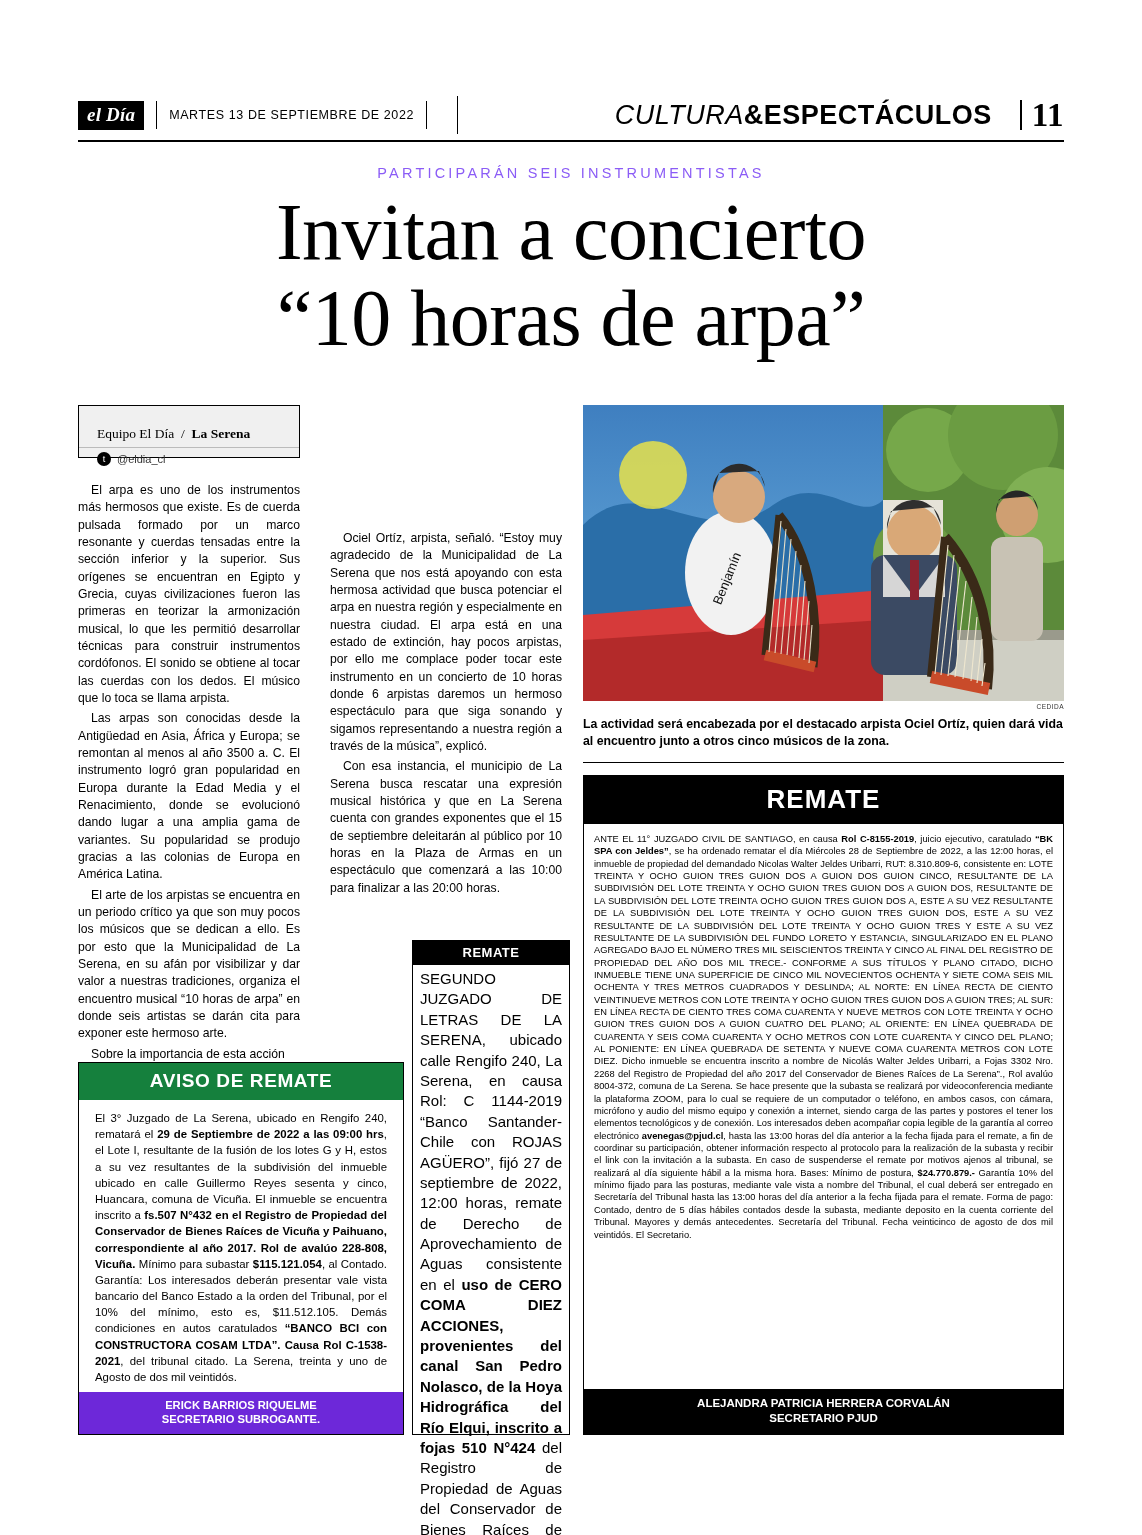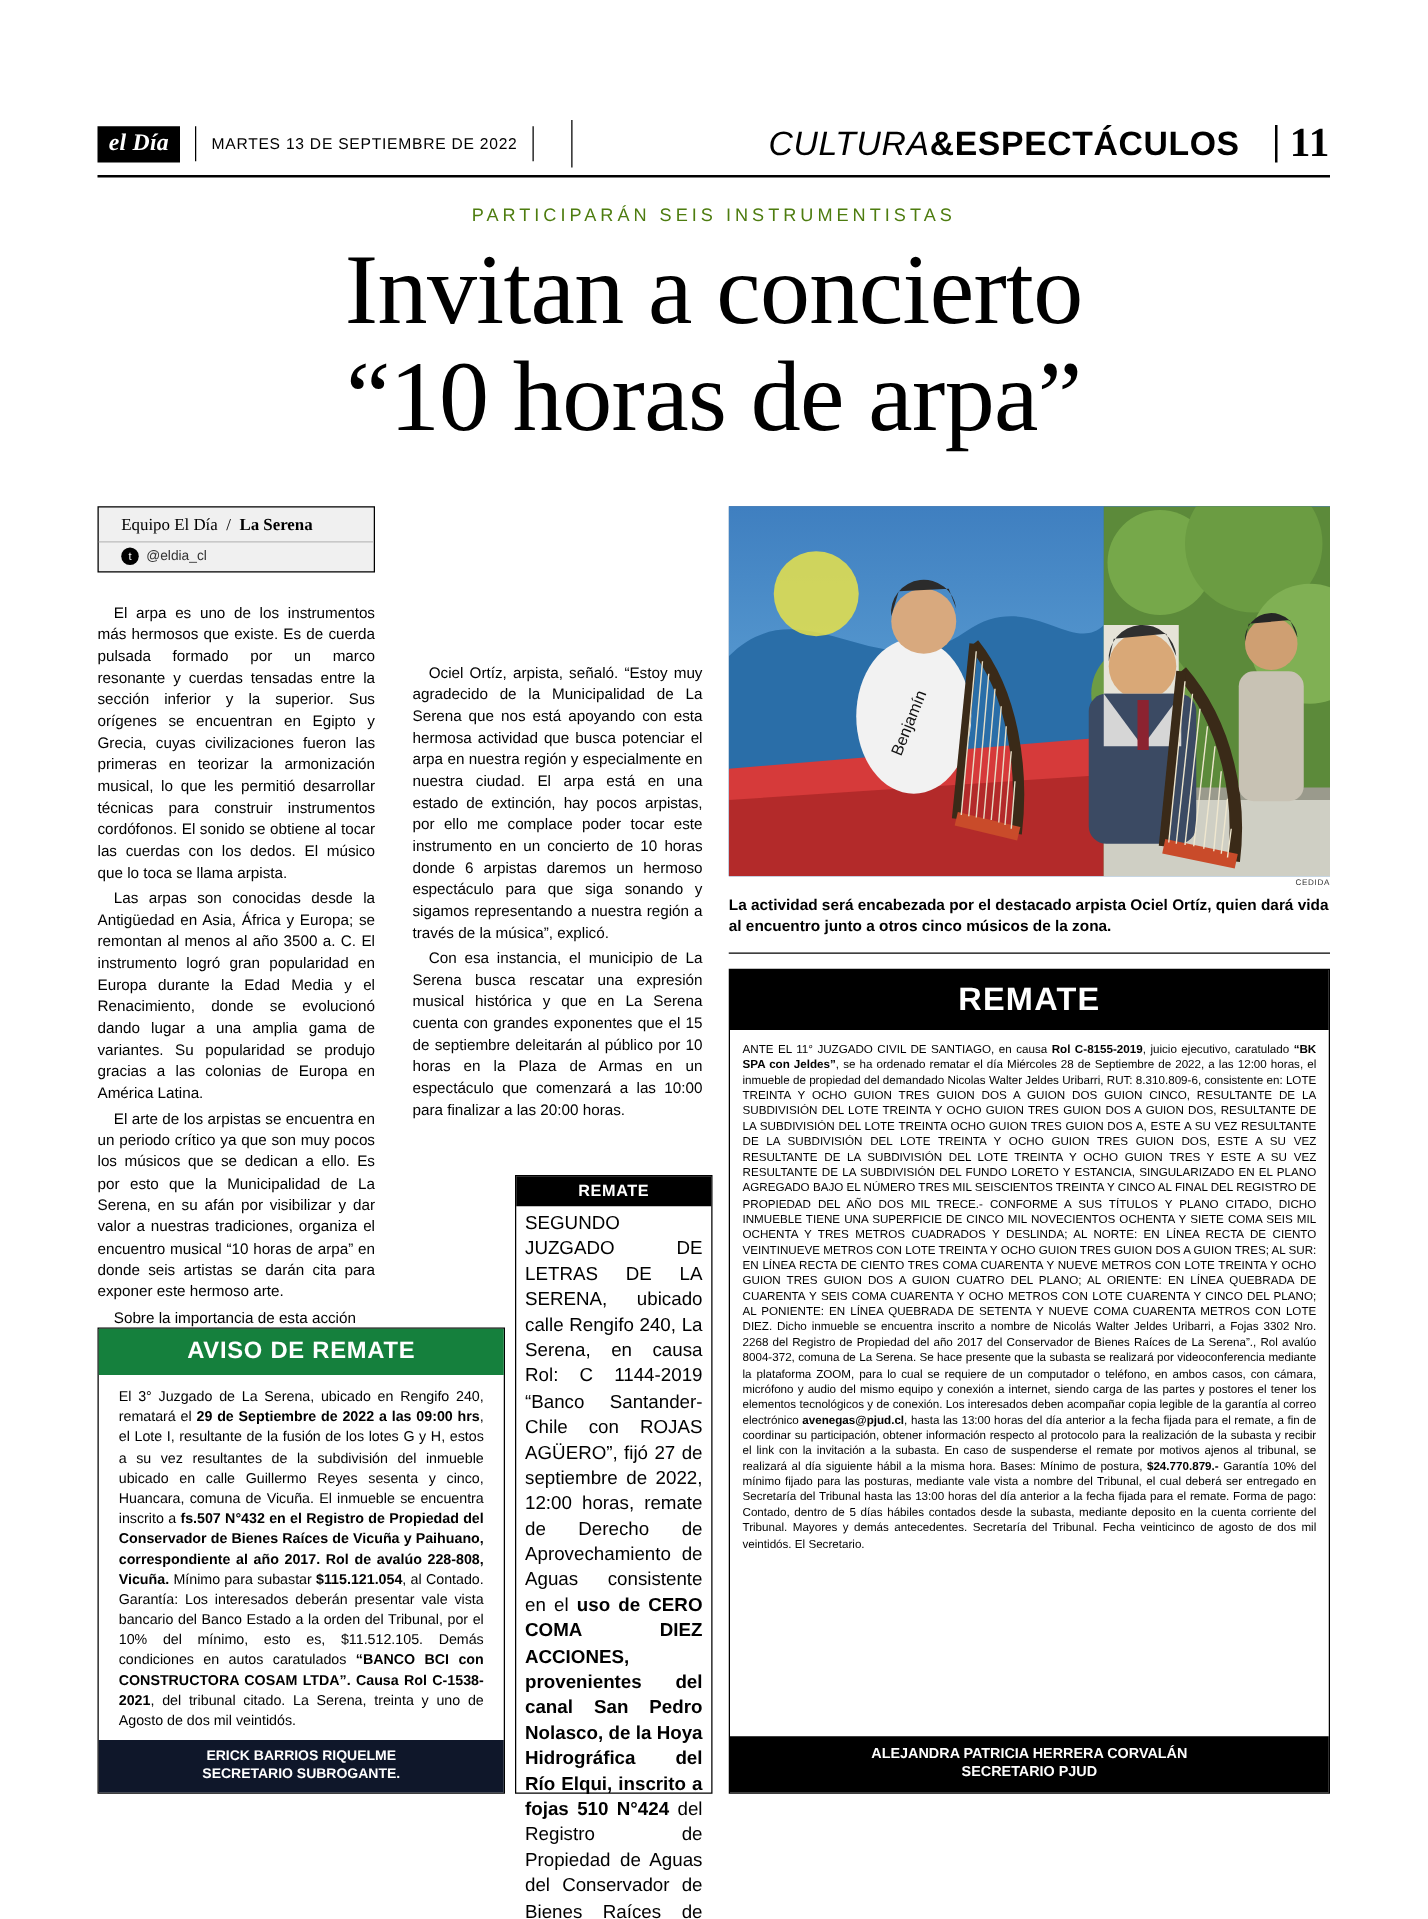--- a/index.html
+++ b/index.html
@@ -37,41 +37,41 @@
   .section-title .amp { font-weight:bold; }
   .section-title .bold { font-weight:bold; }
   .pagenum-wrap { display:flex; align-items:center; margin-left:28px; }
   .pagenum-bar { width:2px; height:30px; background:#000; margin-right:10px; }
   .pagenum { font-family:"Liberation Serif", serif; font-weight:bold; font-size:33px; line-height:1; }
   .mh-rule { position:absolute; left:78px; top:140px; width:986px; height:2px; background:#000; }
 
   
   .kicker {
     position:absolute; left:78px; top:165px; width:986px; text-align:center;
-    font-size:14.5px; letter-spacing:3.2px; color:#4d7c0f;
+    font-size:14.5px; letter-spacing:3.2px; color:#8b5cf6;
   }
   .headline {
     position:absolute; left:78px; top:192px; width:986px; text-align:center;
     font-family:"Liberation Serif", serif; font-size:80px; line-height:1.02;
     letter-spacing:-0.5px;
   }
   .headline-2 {
     position:absolute; left:78px; top:278px; width:986px; text-align:center;
     font-family:"Liberation Serif", serif; font-size:80px; line-height:1.02;
     color:#000000; letter-spacing:-0.5px;
   }
 
   
   .byline {
     position:absolute; left:78px; top:405px; width:222px; height:53px;
     border:1px solid #000; background:#f0f0f0;
   }
   .byline .line1 {
     font-family:"Liberation Serif", serif; font-size:13.5px;
-    padding:6px 0 0 18px;
+    padding:20px 0 0 18px;
   }
   .byline .line1 b { font-weight:bold; }
   .byline .sep { width:100%; height:1px; background:#bbb; margin:5px 0 0 0; }
   .byline .line2 { display:flex; align-items:center; padding:4px 0 0 18px; font-size:11px; color:#333; }
   .tw-bird {
     width:14px; height:14px; border-radius:50%; background:#000; color:#fff;
     font-size:9px; line-height:14px; text-align:center; margin-right:6px;
   }
 
   
@@ -132,21 +132,21 @@
   }
   .aviso .bar {
     background:#15803d; color:#fff; text-align:center; font-weight:bold;
     font-size:19px; letter-spacing:.6px; padding:7px 0 8px 0;
   }
   .aviso .body {
     padding:10px 16px 4px 16px; font-size:11.4px; line-height:1.42; text-align:justify;
   }
   .aviso .body b { font-weight:bold; }
   .aviso .foot {
-    position:absolute; left:0; bottom:0; width:100%; background:#0f172a; color:#fff;
+    position:absolute; left:0; bottom:0; width:100%; background:#6d28d9; color:#fff;
     text-align:center; font-weight:bold; font-size:11.2px; line-height:1.3; padding:6px 0 7px 0;
   }
 
   
   .remate-small {
     position:absolute; left:412px; top:940px; width:158px; height:495px;
     border:1px solid #000;
   }
   .remate-small .bar {
     background:#000; color:#fff; text-align:center; font-weight:bold;

